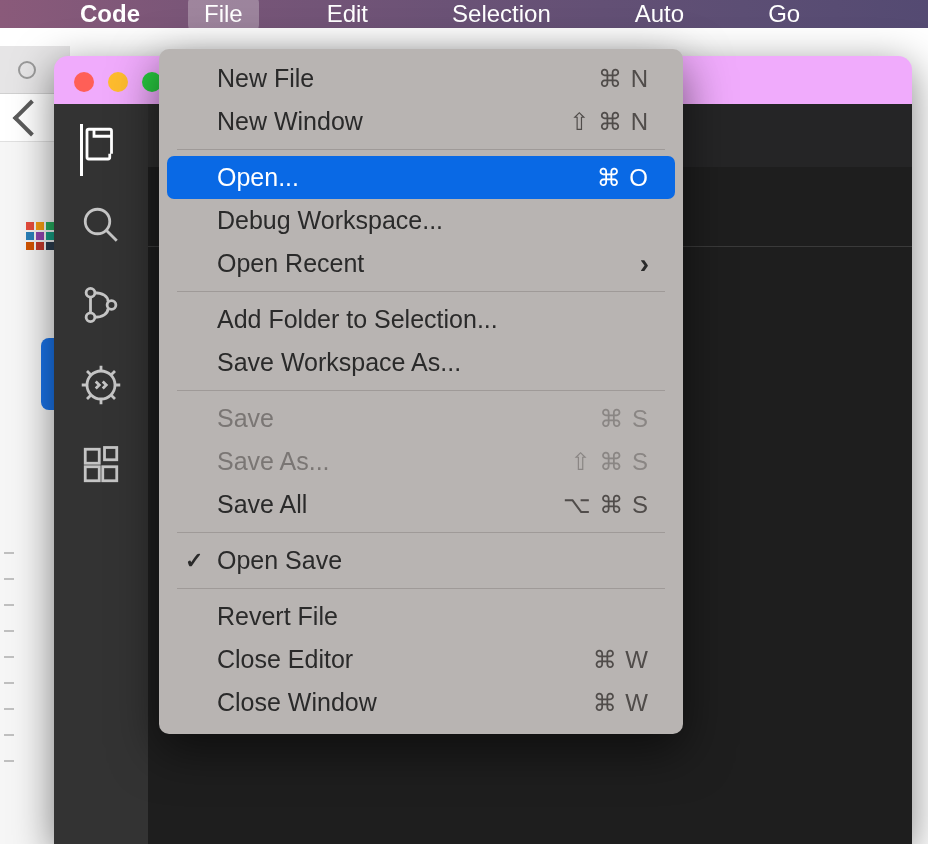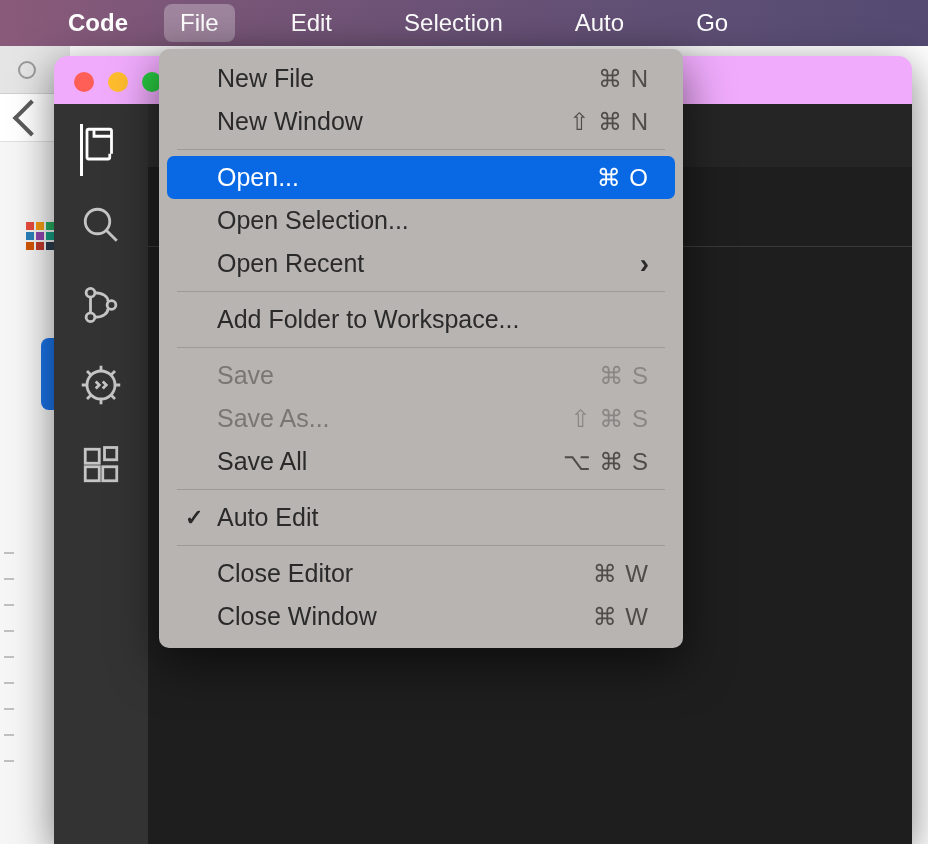--- a/index.html
+++ b/index.html
@@ -8,28 +8,29 @@
       height: 844px;
       font-family: -apple-system, BlinkMacSystemFont, "Segoe UI", sans-serif;
       overflow: hidden;
       background: #fff;
       position: relative;
     }
 
     
     .menubar {
       width: 100%;
-      height: 46px;
+      height: 28px;
       background: linear-gradient(90deg, #8a5a7a 0%, #7a5678 20%, #6a5276 50%, #5c4e74 80%, #544a72 100%);
       display: flex;
       align-items: center;
       padding-left: 28px;
       color: #ffffff;
       font-size: 24px;
       font-weight: 400;
+      gap: 12px;
     }
     .apple-logo {
       font-size: 28px;
       margin-right: 40px;
     }
     .menu-app {
       font-weight: 700;
       margin-right: 36px;
     }
     .menu-item {
@@ -282,32 +283,36 @@
       <span class="shortcut">⇧ ⌘ N</span>
     </div>
 
     <div class="dd-sep"></div>
 
     <div class="dd-item highlight">
       <span>Open...</span>
       <span class="shortcut">⌘ O</span>
     </div>
     <div class="dd-item">
-      <span>Open Selection...</span>
+      <span>Debug Workspace...</span>
       <span class="shortcut"></span>
     </div>
     <div class="dd-item">
       <span>Open Recent</span>
       <span class="chev-simple">›</span>
     </div>
 
     <div class="dd-sep"></div>
 
     <div class="dd-item">
-      <span>Add Folder to Workspace...</span>
+      <span>Add Folder to Selection...</span>
+      <span class="shortcut"></span>
+    </div>
+    <div class="dd-item">
+      <span>Save Workspace As...</span>
       <span class="shortcut"></span>
     </div>
 
     <div class="dd-sep"></div>
 
     <div class="dd-item disabled">
       <span>Save</span>
       <span class="shortcut">⌘ S</span>
     </div>
     <div class="dd-item disabled">
@@ -316,26 +321,30 @@
     </div>
     <div class="dd-item">
       <span>Save All</span>
       <span class="shortcut">⌥ ⌘ S</span>
     </div>
 
     <div class="dd-sep"></div>
 
     <div class="dd-item">
       <span class="dd-check">✓</span>
-      <span>Auto Edit</span>
-      <span class="shortcut"></span>
-    </div>
-
-    <div class="dd-sep"></div>
-
+      <span>Open Save</span>
+      <span class="shortcut"></span>
+    </div>
+
+    <div class="dd-sep"></div>
+
+    <div class="dd-item">
+      <span>Revert File</span>
+      <span class="shortcut"></span>
+    </div>
     <div class="dd-item">
       <span>Close Editor</span>
       <span class="shortcut">⌘ W</span>
     </div>
     <div class="dd-item">
       <span>Close Window</span>
       <span class="shortcut">⌘ W</span>
     </div>
 
   </div>

